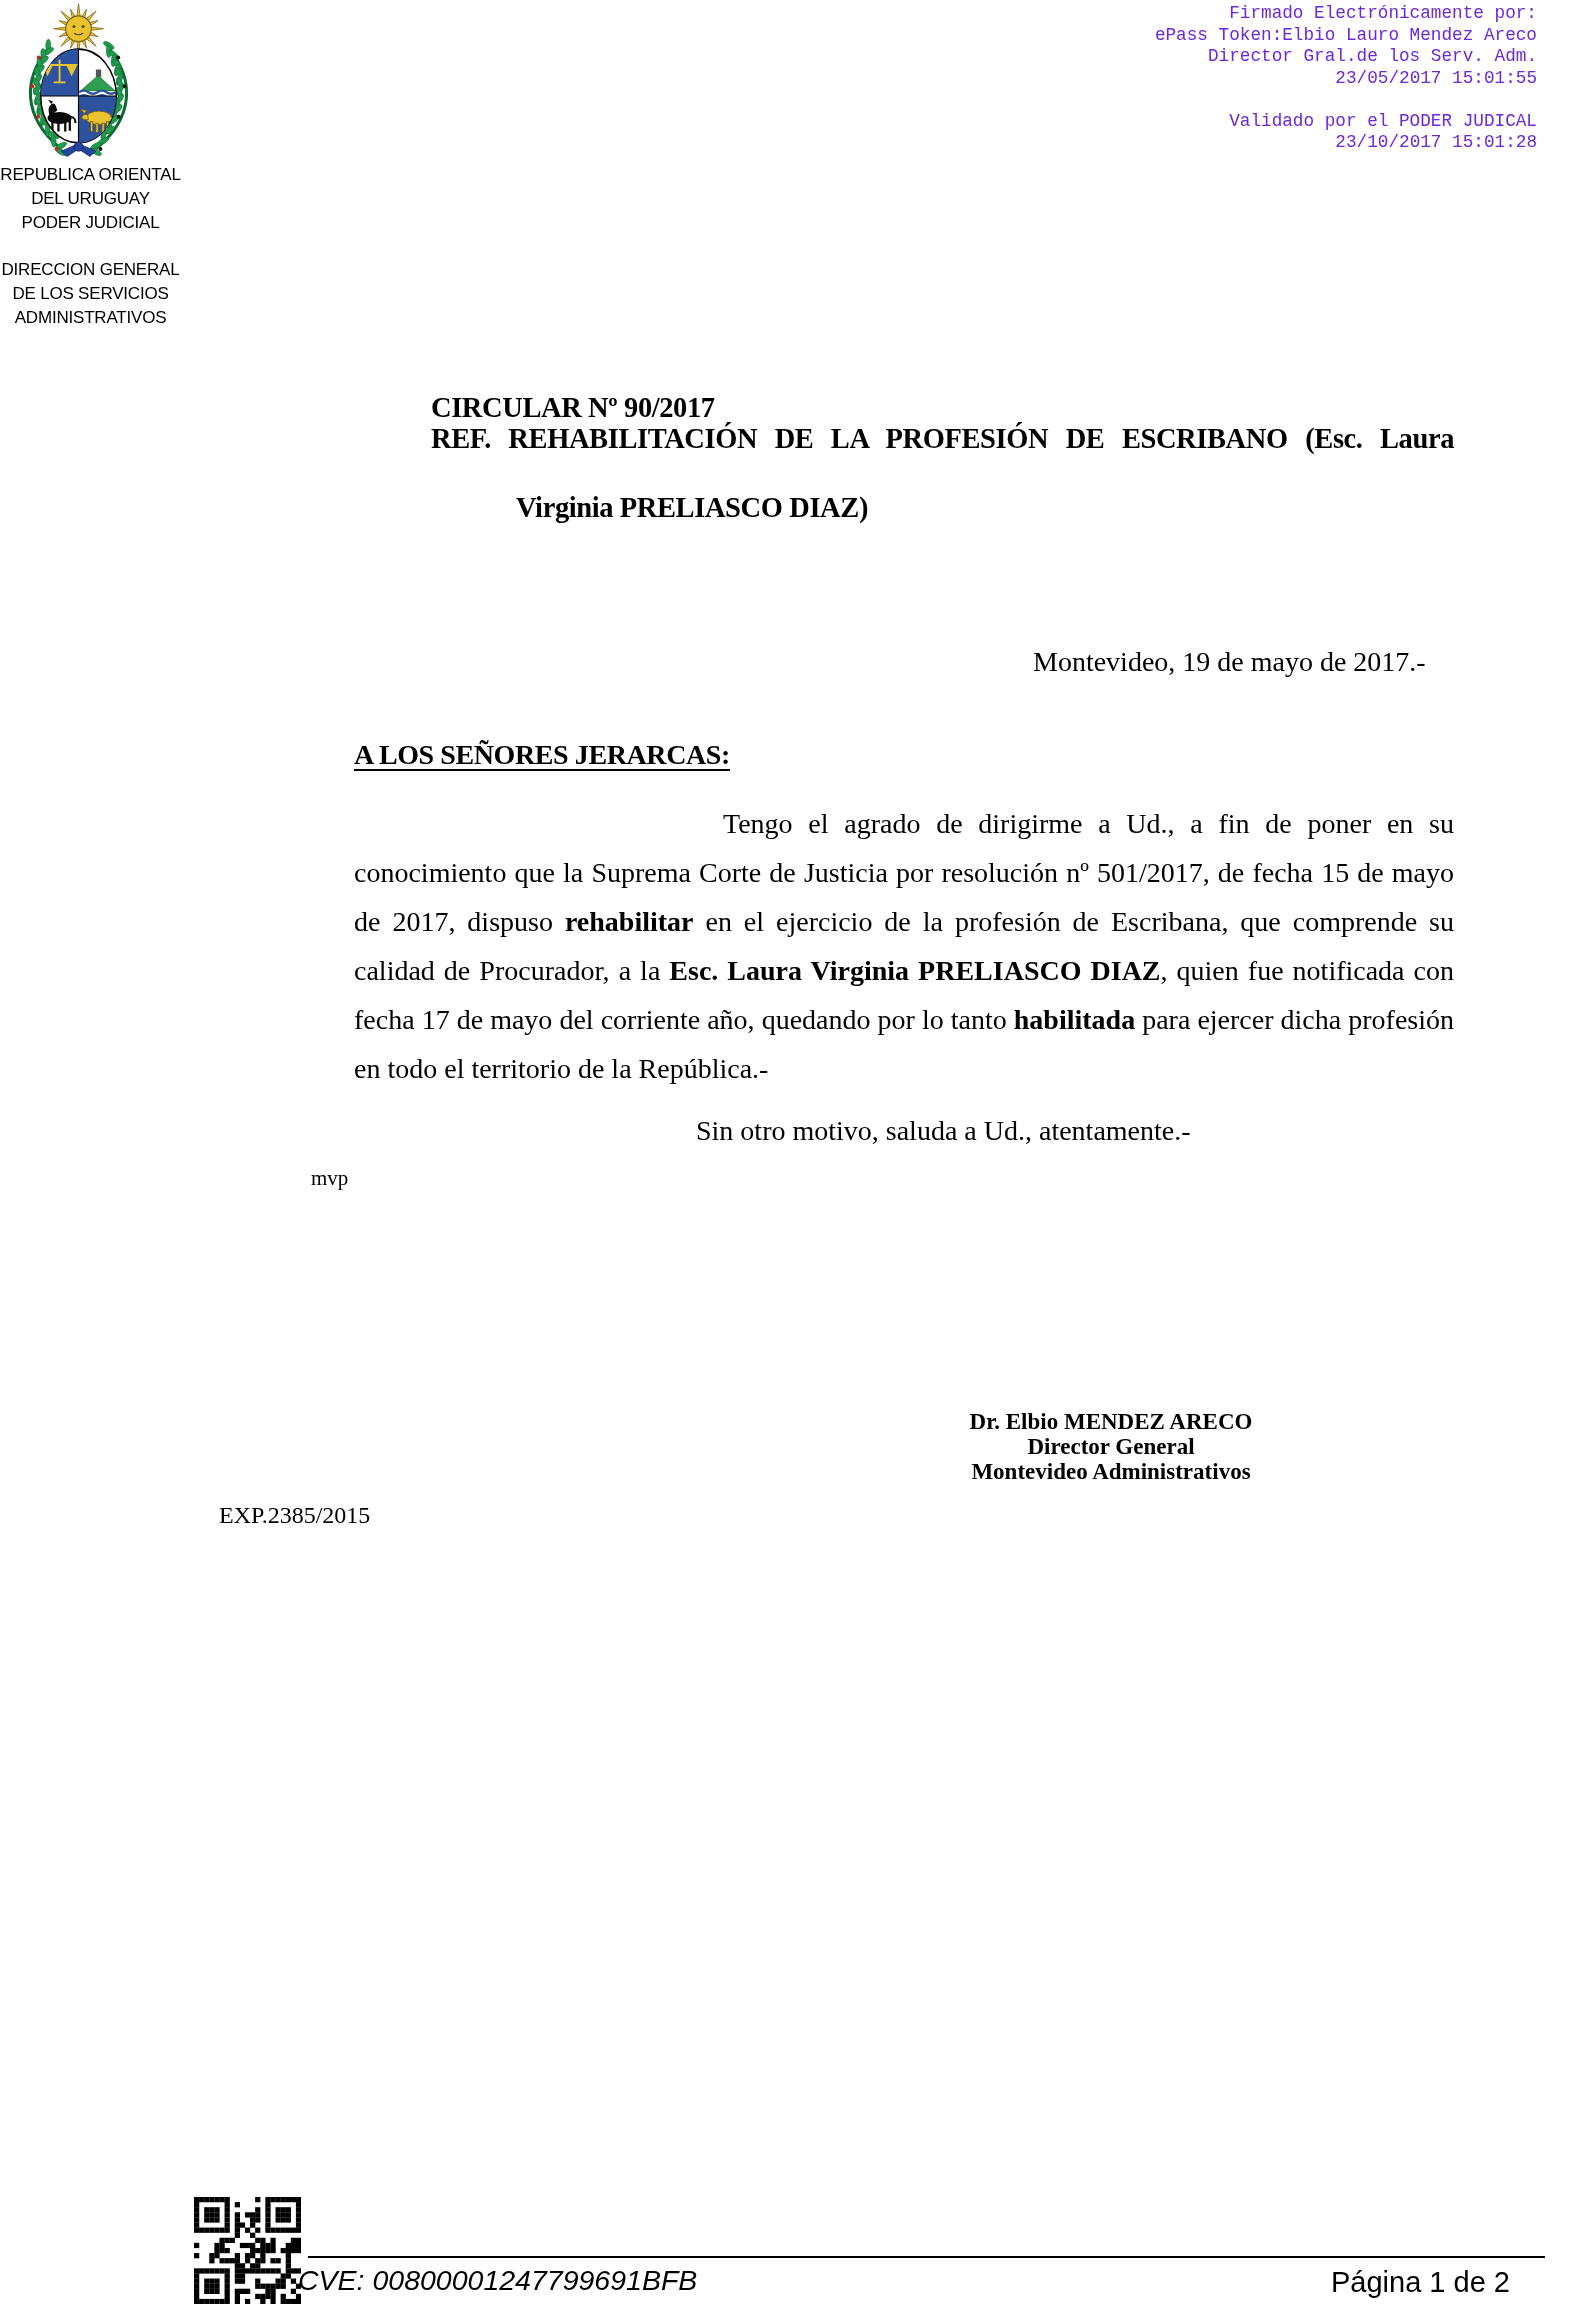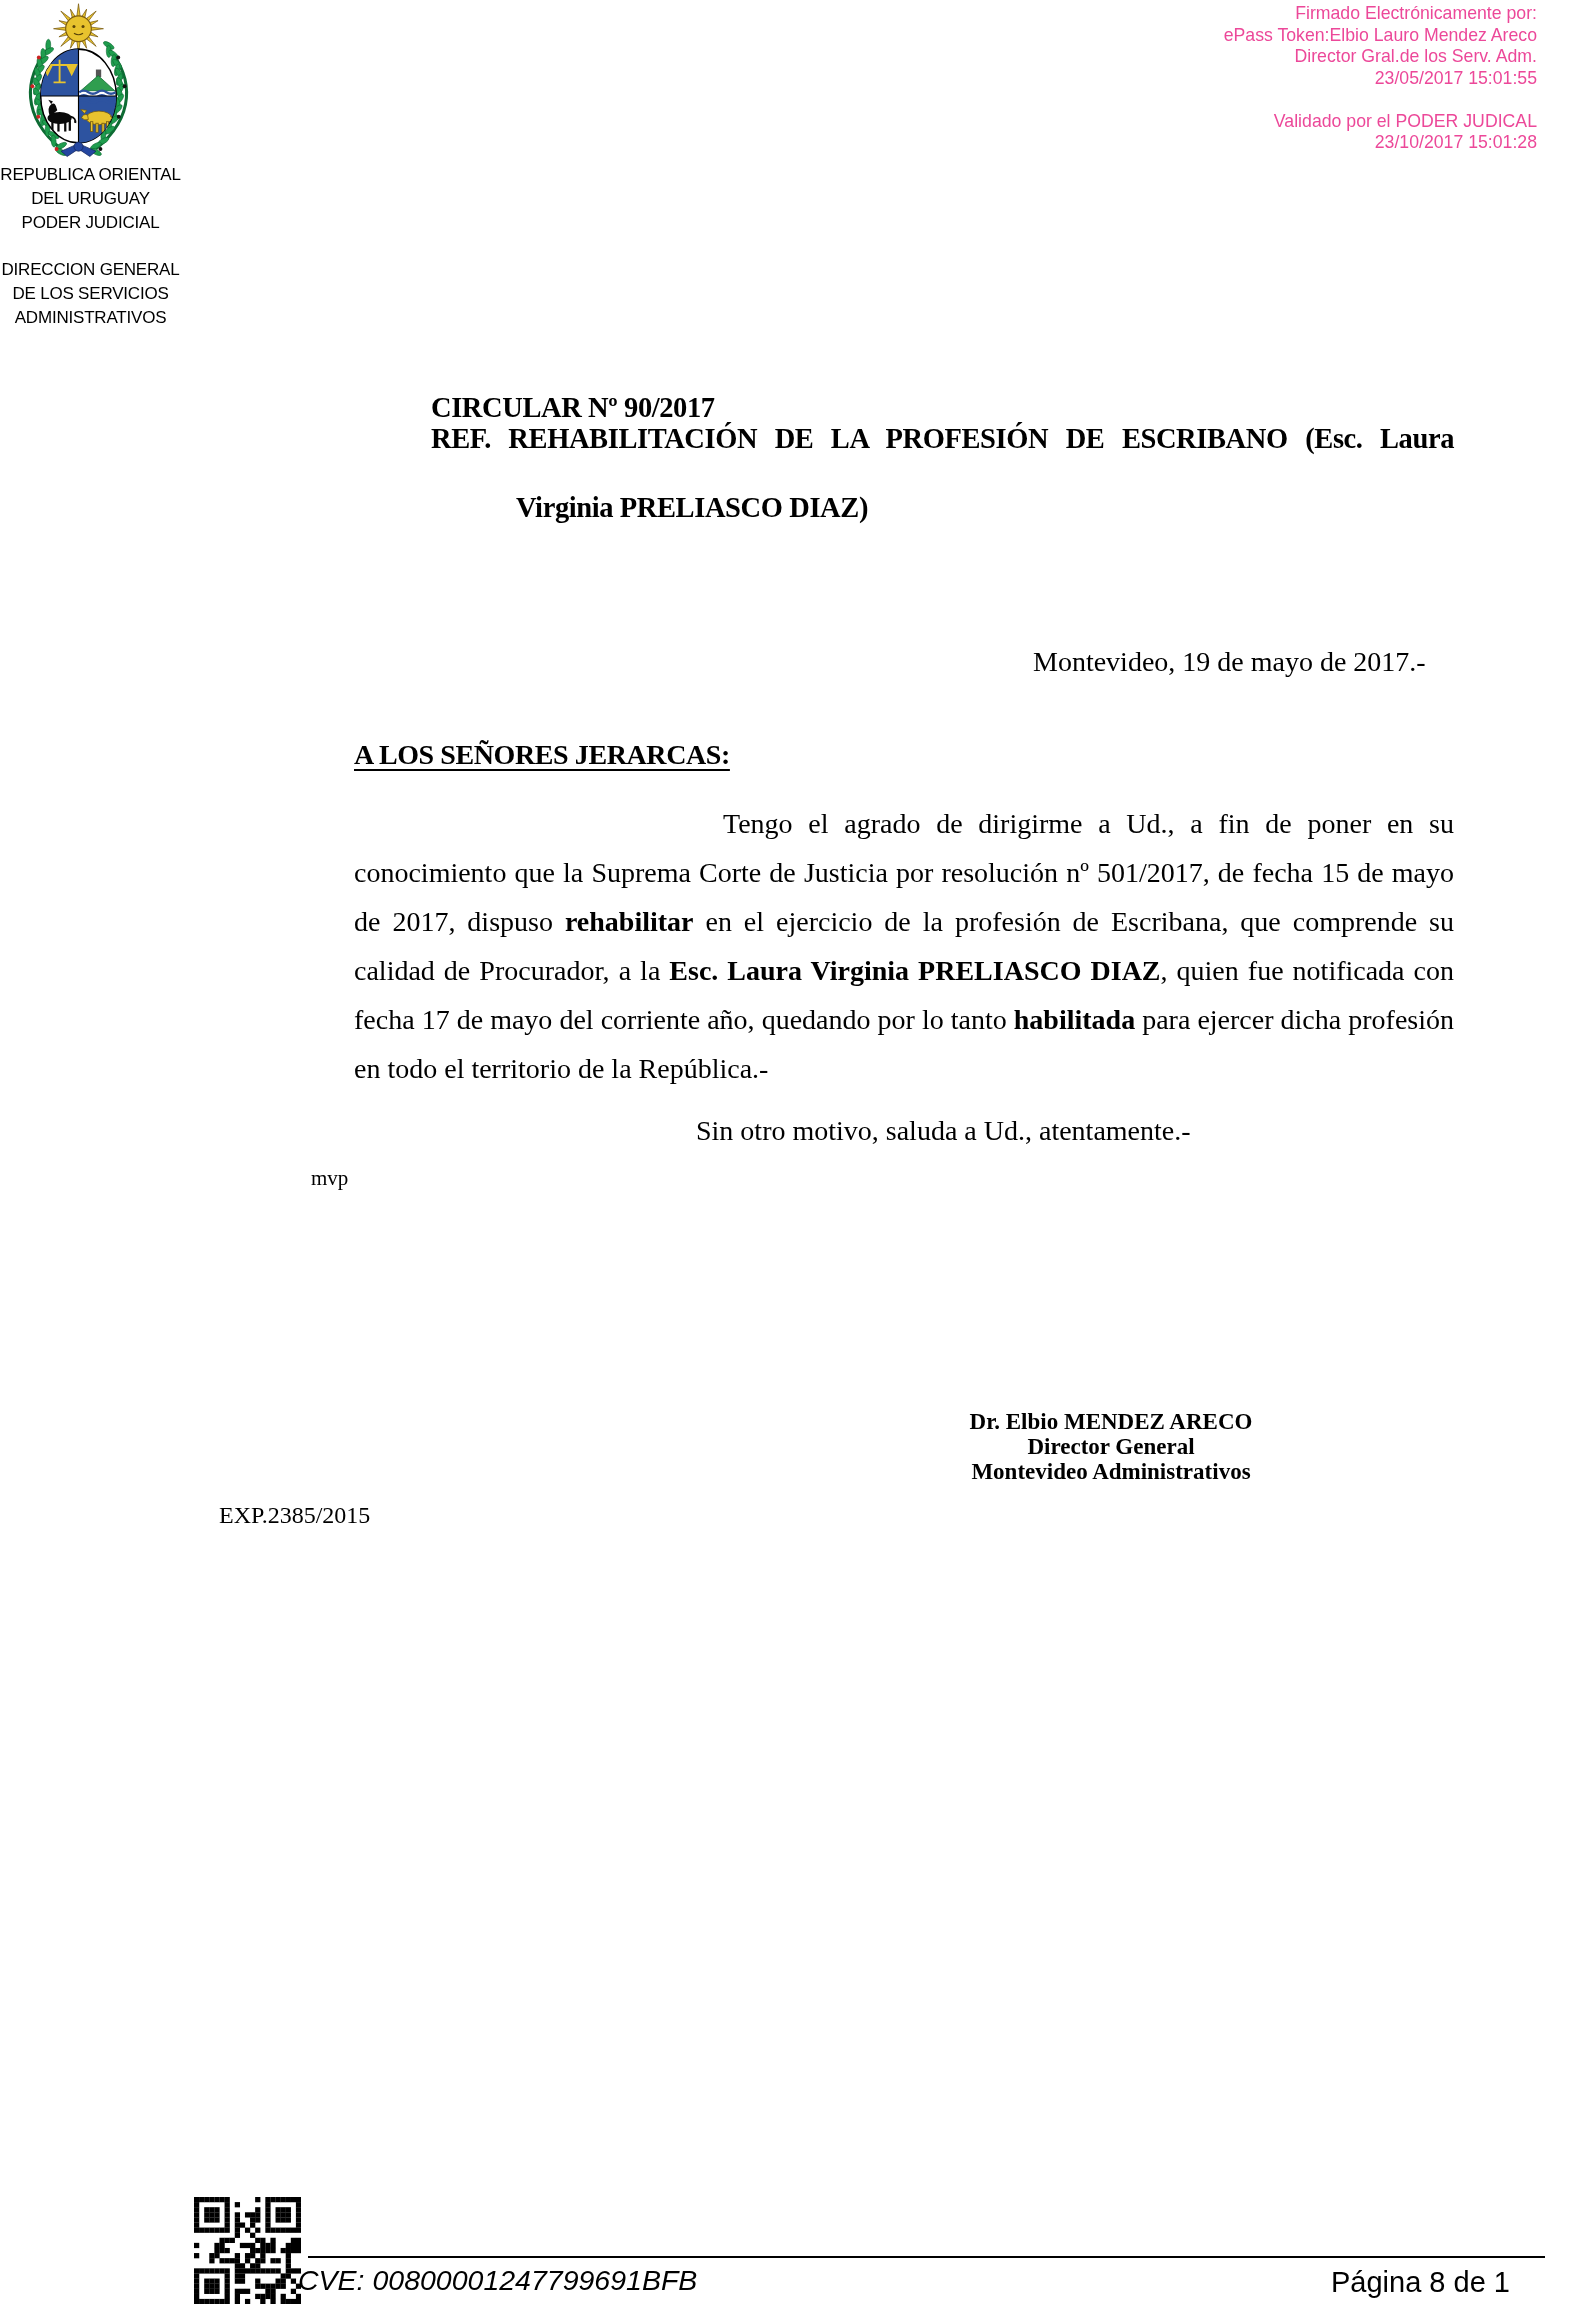--- a/index.html
+++ b/index.html
@@ -12,21 +12,21 @@
   .logo{position:absolute;left:14px;top:3.1px;width:129px;height:155px;}
   .org-block{position:absolute;left:0;top:163px;width:181px;
     font-family:"Liberation Sans",sans-serif;font-size:17px;line-height:24px;
     letter-spacing:-0.2px;}
   .dept-block{position:absolute;left:0;top:258px;width:181px;
     font-family:"Liberation Sans",sans-serif;font-size:17px;line-height:24px;
     letter-spacing:-0.2px;}
   .org-block div,.dept-block div{display:flex;justify-content:center;white-space:nowrap;}
   
   .stamp{position:absolute;right:58px;top:3.1px;text-align:right;
-    font-family:Liberation Sans, sans-serif;font-size:17.7px;line-height:21.5px;color:#ec4899;}
+    font-family:Liberation Mono, monospace;font-size:17.7px;line-height:21.5px;color:#6d28d9;}
   .stamp .gap{height:21.5px;}
   
   .circular{position:absolute;left:431px;top:392px;font-size:28.5px;font-weight:bold;white-space:nowrap;letter-spacing:-0.4px;}
   .ref1{position:absolute;left:431px;top:423px;width:1023px;font-size:28.5px;font-weight:bold;
     text-align:justify;text-align-last:justify;white-space:normal;letter-spacing:-0.4px;}
   .ref2{position:absolute;left:516px;top:492px;font-size:28.5px;font-weight:bold;white-space:nowrap;letter-spacing:-0.4px;}
   
   .dateline{position:absolute;left:1033px;top:646px;font-size:28px;white-space:nowrap;}
   .salutation{position:absolute;left:354px;top:725px;font-size:28px;font-weight:bold;
     text-decoration:underline;text-underline-offset:4.6px;text-decoration-thickness:2.3px;white-space:nowrap;letter-spacing:-0.4px;margin-top:14px;}
@@ -453,15 +453,15 @@
       <rect x="66.19047619047619" y="132.38095238095238" width="6.819047619047619" height="6.819047619047619" fill="#000"></rect>
       <rect x="86.04761904761904" y="132.38095238095238" width="6.819047619047619" height="6.819047619047619" fill="#000"></rect>
       <rect x="99.28571428571428" y="132.38095238095238" width="6.819047619047619" height="6.819047619047619" fill="#000"></rect>
       <rect x="112.52380952380952" y="132.38095238095238" width="6.819047619047619" height="6.819047619047619" fill="#000"></rect>
       <rect x="119.14285714285714" y="132.38095238095238" width="6.819047619047619" height="6.819047619047619" fill="#000"></rect>
       <rect x="125.76190476190476" y="132.38095238095238" width="6.819047619047619" height="6.819047619047619" fill="#000"></rect>
       <rect x="132.38095238095238" y="132.38095238095238" width="6.819047619047619" height="6.819047619047619" fill="#000"></rect>
     </svg>
   <div class="footer-rule"></div>
   <div class="cve">CVE: 00800001247799691BFB</div>
-  <div class="pagenum">Página 8 de 1</div>
+  <div class="pagenum">Página 1 de 2</div>
 </div>
 
 
 </body></html>

